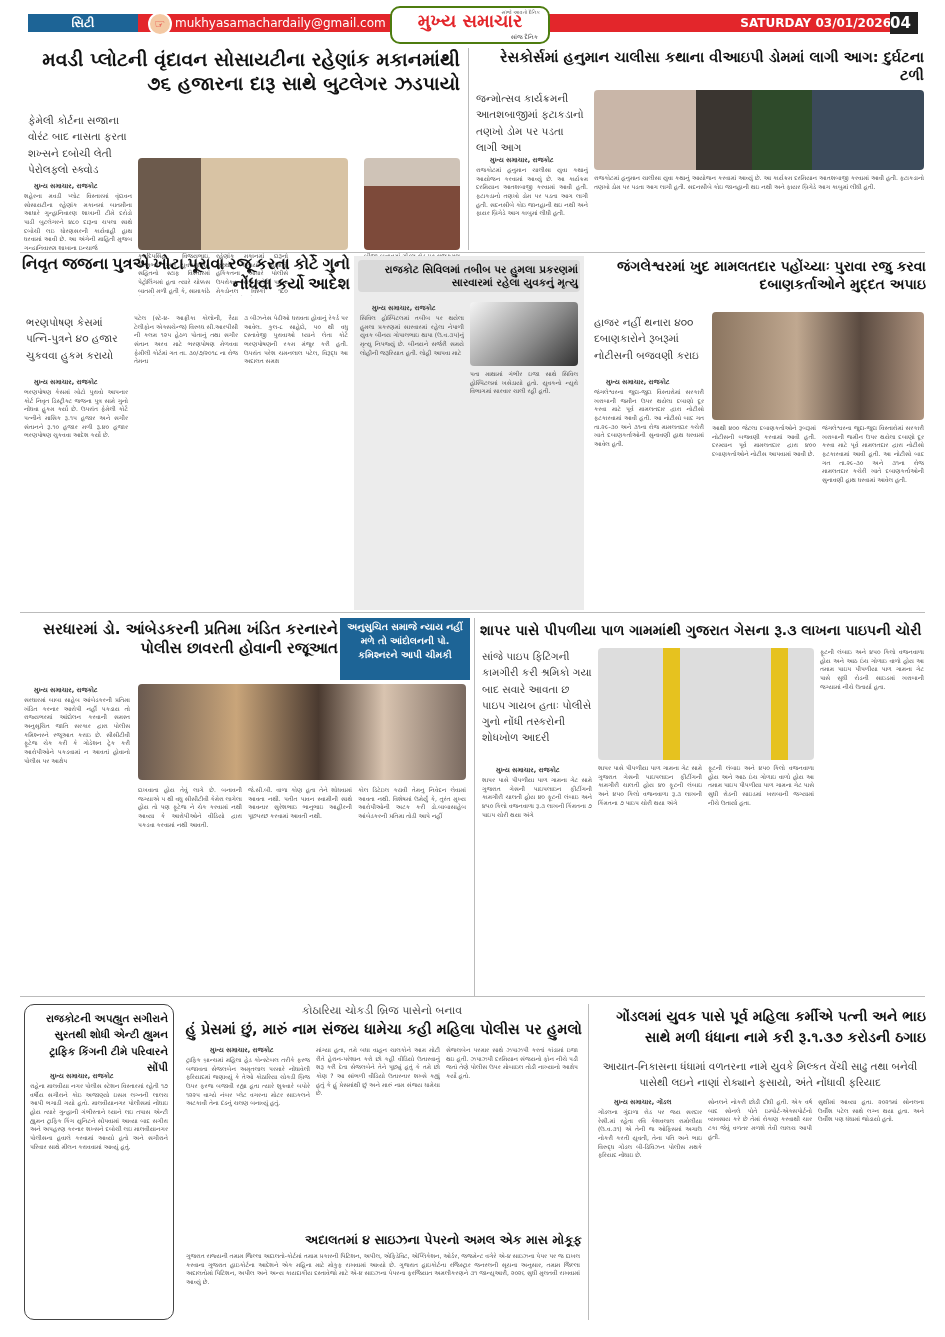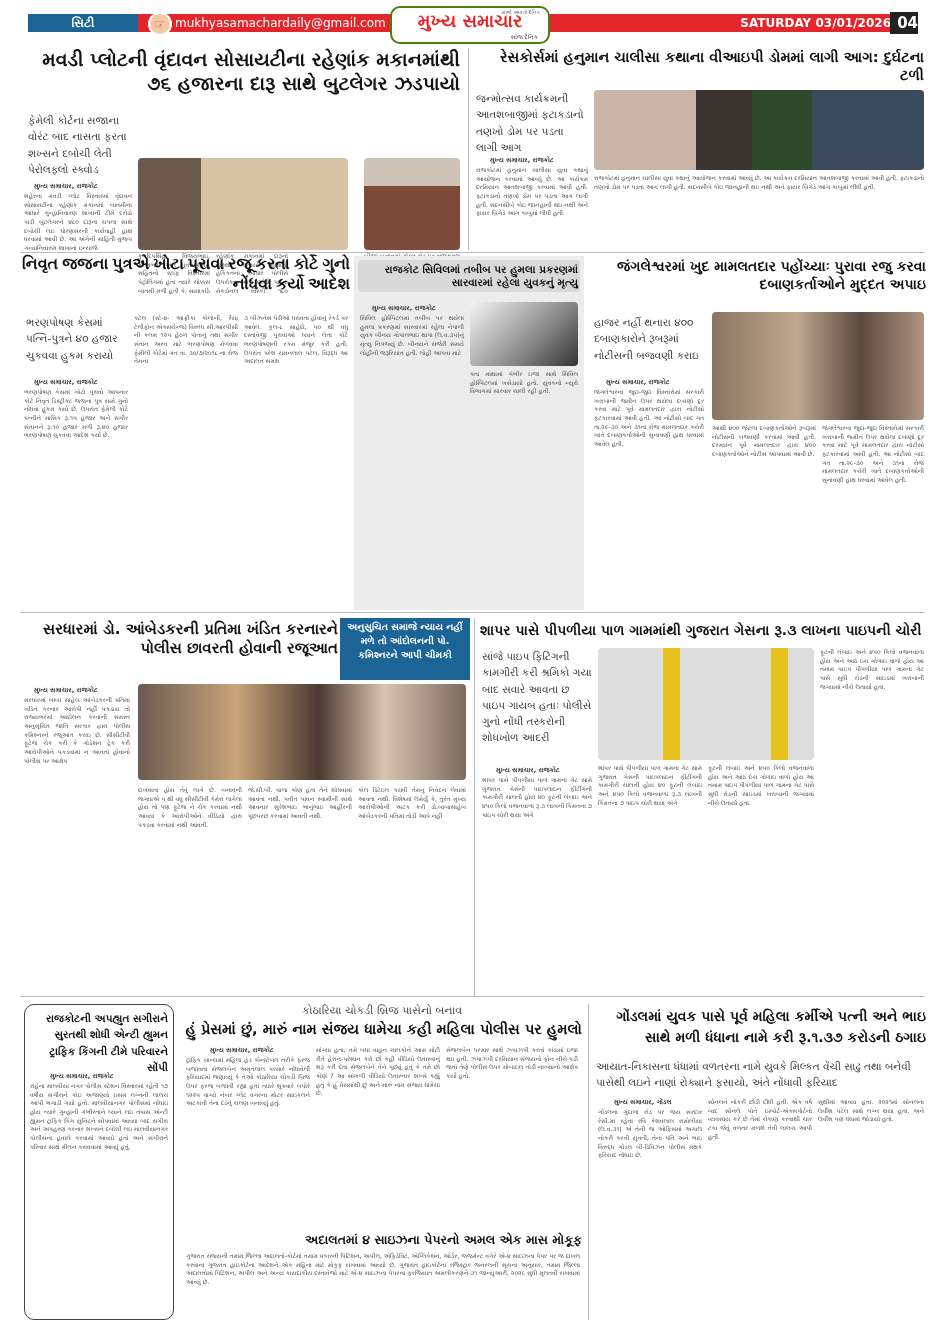--- a/index.html
+++ b/index.html
@@ -7,21 +7,21 @@
 .abs{position:absolute}
 .hdr-blue{left:28px;top:14px;width:110px;height:18px;background:#1d6496;color:#fff;font-weight:bold;font-size:12px;text-align:center;line-height:18px}
 .hdr-red{left:138px;top:14px;width:770px;height:18px;background:#e3262b}
 .hdr-email{left:175px;top:14px;color:#fff;font-size:12px;line-height:18px}
 .hand{left:148px;top:12px;width:24px;height:24px;border-radius:50%;background:#f4c9a4;border:2px solid #fff;font-size:12px;text-align:center;line-height:20px;color:#e3262b}
 .logo{left:390px;top:6px;width:160px;height:38px;background:#fff;border:2px solid #4d7c0f;border-radius:10px;text-align:center}
 .logo .main{color:#e3262b;font-weight:bold;font-size:18px;line-height:26px}
 .logo .tag{position:absolute;right:8px;top:1px;font-size:5px;color:#555}
 .logo .sub{position:absolute;right:10px;bottom:1px;font-size:6px;color:#333}
 .hdr-date{right:54px;top:14px;color:#fff;font-weight:bold;font-size:12px;line-height:18px}
-.hdr-page{left:890px;top:12px;width:28px;height:22px;background:#222;color:#fff;font-weight:bold;font-size:15px;text-align:right;line-height:22px}
+.hdr-page{left:890px;top:12px;width:28px;height:22px;background:#222;color:#fff;font-weight:bold;font-size:15px;text-align:left;line-height:22px}
 .hl{font-family:"DejaVu Sans",sans-serif;font-weight:bold;color:#111;text-align:right;line-height:1.25}
 .sub{font-size:10.5px;line-height:1.55;color:#333}
 .body-text{font-size:6px;line-height:1.45;color:#444;text-align:justify;overflow:hidden}
 .byline{font-size:6.5px;font-weight:bold;color:#333}
 .photo{border-radius:4px;overflow:hidden}
 .vline{width:1px;background:#bbb}
 .hline{height:1px;background:#bbb}
 </style>
 </head>
 <body>
@@ -116,17 +116,17 @@
 <div class="abs body-text" style="left:186px;top:1056px;width:124px;height:172px;">ટ્રાફિક બ્રાન્ચમાં મહિલા હેડ કોન્સ્ટેબલ તરીકે ફરજ બજાવતા સેજલબેન અમૃતલાલ પરમારે નોંધાવેલી ફરિયાદમાં જણાવ્યું કે તેઓ કોઠારિયા ચોકડી બ્રિજ ઉપર ફરજ બજાવી રહ્યા હતા ત્યારે શુક્રવારે બપોરે ૧૨૨૫ વાગ્યે નંબર પ્લેટ વગરના મોટર સાઇકલને અટકાવી તેના દંડનું ચલણ બનાવ્યું હતું.</div>
 <div class="abs body-text" style="left:316px;top:1046px;width:124px;height:182px;">માંગ્યા હતા, તમે બધા વાહન ચાલકોને આમ મોટી રીતે હેરાન-પરેશાન કરો છો કહી વીડિયો ઉતારવાનું શરૂ કરી દેતા સેજલબેને તેને પૂછ્યું હતું કે તમે છો કોણ ? આ સાંભળી વીડિયો ઉતારનાર શખ્સે કહ્યું હતું કે હું પ્રેસમાંથી છું અને મારું નામ સંજય ધામેચા છે.</div>
 <div class="abs body-text" style="left:446px;top:1046px;width:132px;height:182px;">સેજલબેન પરમાર સાથે ઝપાઝપી કરતાં કાંડામાં ઇજા થઇ હતી. ઝપાઝપી દરમિયાન સંજયનો ફોન નીચે પડી જતાં તેણે પોલીસ ઉપર મોબાઇલ તોડી નાખ્યાનો આક્ષેપ કર્યો હતો.</div>
 
 <div class="abs hl" style="left:182px;top:1232px;width:400px;font-size:12.5px;">અદાલતમાં ૪ સાઇઝના પેપરનો અમલ એક માસ મોકૂફ</div>
 <div class="abs body-text" style="left:186px;top:1252px;width:394px;height:66px;">ગુજરાત રાજ્યની તમામ જિલ્લા અદાલતો-કોર્ટમાં તમામ પ્રકારની પિટિશન, અપીલ, એફિડેવિટ, એપ્લિકેશન, ઓર્ડર, જજમેન્ટ વગેરે એ-૪ સાઇઝના પેપર પર જ દાખલ કરવાના ગુજરાત હાઇકોર્ટના આદેશને એક મહિના માટે મોકુફ રાખવામાં આવ્યો છે. ગુજરાત હાઇકોર્ટના રજિસ્ટ્રાર જનરલની સૂચના અનુસાર, તમામ જિલ્લા અદાલતોમાં પિટિશન, અપીલ અને અન્ય કાયદાકીય દસ્તાવેજો માટે એ-૪ સાઇઝના પેપરના ફરજિયાત અમલીકરણને ૩૧ જાન્યુઆરી, ૨૦૨૬ સુધી મુલતવી રાખવામાં આવ્યું છે.</div>
 
 <div class="abs vline" style="left:588px;top:1004px;height:316px;"></div>
 
 <div class="abs hl" style="left:594px;top:1006px;width:332px;font-size:14px;line-height:1.5;">ગોંડલમાં યુવક પાસે પૂર્વ મહિલા કર્મીએ પત્ની અને ભાઇ સાથે મળી ધંધાના નામે કરી રૂ.૧.૩૭ કરોડની ઠગાઇ</div>
-<div class="abs sub" style="left:596px;top:1058px;width:328px;font-size:10.5px;">આયાત-નિકાસના ધંધામાં વળતરના નામે યુવકે મિલ્કત વેંચી સાઢુ તથા બનેવી પાસેથી લઇને નાણાં રોક્યાને ફસાયો, અંતે નોંધાવી ફરિયાદ</div>
+<div class="abs sub" style="left:596px;top:1058px;width:328px;font-size:10.5px;text-align:center;">આયાત-નિકાસના ધંધામાં વળતરના નામે યુવકે મિલ્કત વેંચી સાઢુ તથા બનેવી પાસેથી લઇને નાણાં રોક્યાને ફસાયો, અંતે નોંધાવી ફરિયાદ</div>
 <div class="abs byline" style="left:614px;top:1098px;">મુખ્ય સમાચાર, ગોંડલ</div>
 <div class="abs body-text" style="left:598px;top:1108px;width:104px;height:210px;">ગોંડલના ગુંદાળા રોડ પર જય સરદાર રેસી.માં રહેતા રવિ કેશવલાલ રામોલીયા (ઉ.વ.૩૧) એ તેની જ ઓફિસમાં અગાઉ નોકરી કરતી યુવતી, તેના પતિ અને ભાઇ વિરુદ્ધ ગોંડલ બી-ડિવિઝન પોલીસ મથકે ફરિયાદ નોંધાઇ છે.</div>
 <div class="abs body-text" style="left:708px;top:1098px;width:104px;height:220px;">સોનલને નોકરી છોડી દીધી હતી. એક વર્ષ બાદ સોનલે પોતે ઇમ્પોર્ટ-એક્સપોર્ટનો વ્યવસાય કરે છે તેમાં રોકાણ કરવાથી ચાર ટકા જેવું વળતર મળશે તેવી લાલચ આપી હતી.</div>
 <div class="abs body-text" style="left:818px;top:1098px;width:106px;height:220px;">સુથીમાં આવ્યા હતા. ૨૦૨૧માં સોનલના ઉર્વીશ પટેલ સાથે લગ્ન થયા હતા. અને ઉર્વીશ પણ ધંધામાં જોડાયો હતો.</div>
 
 </body></html>

